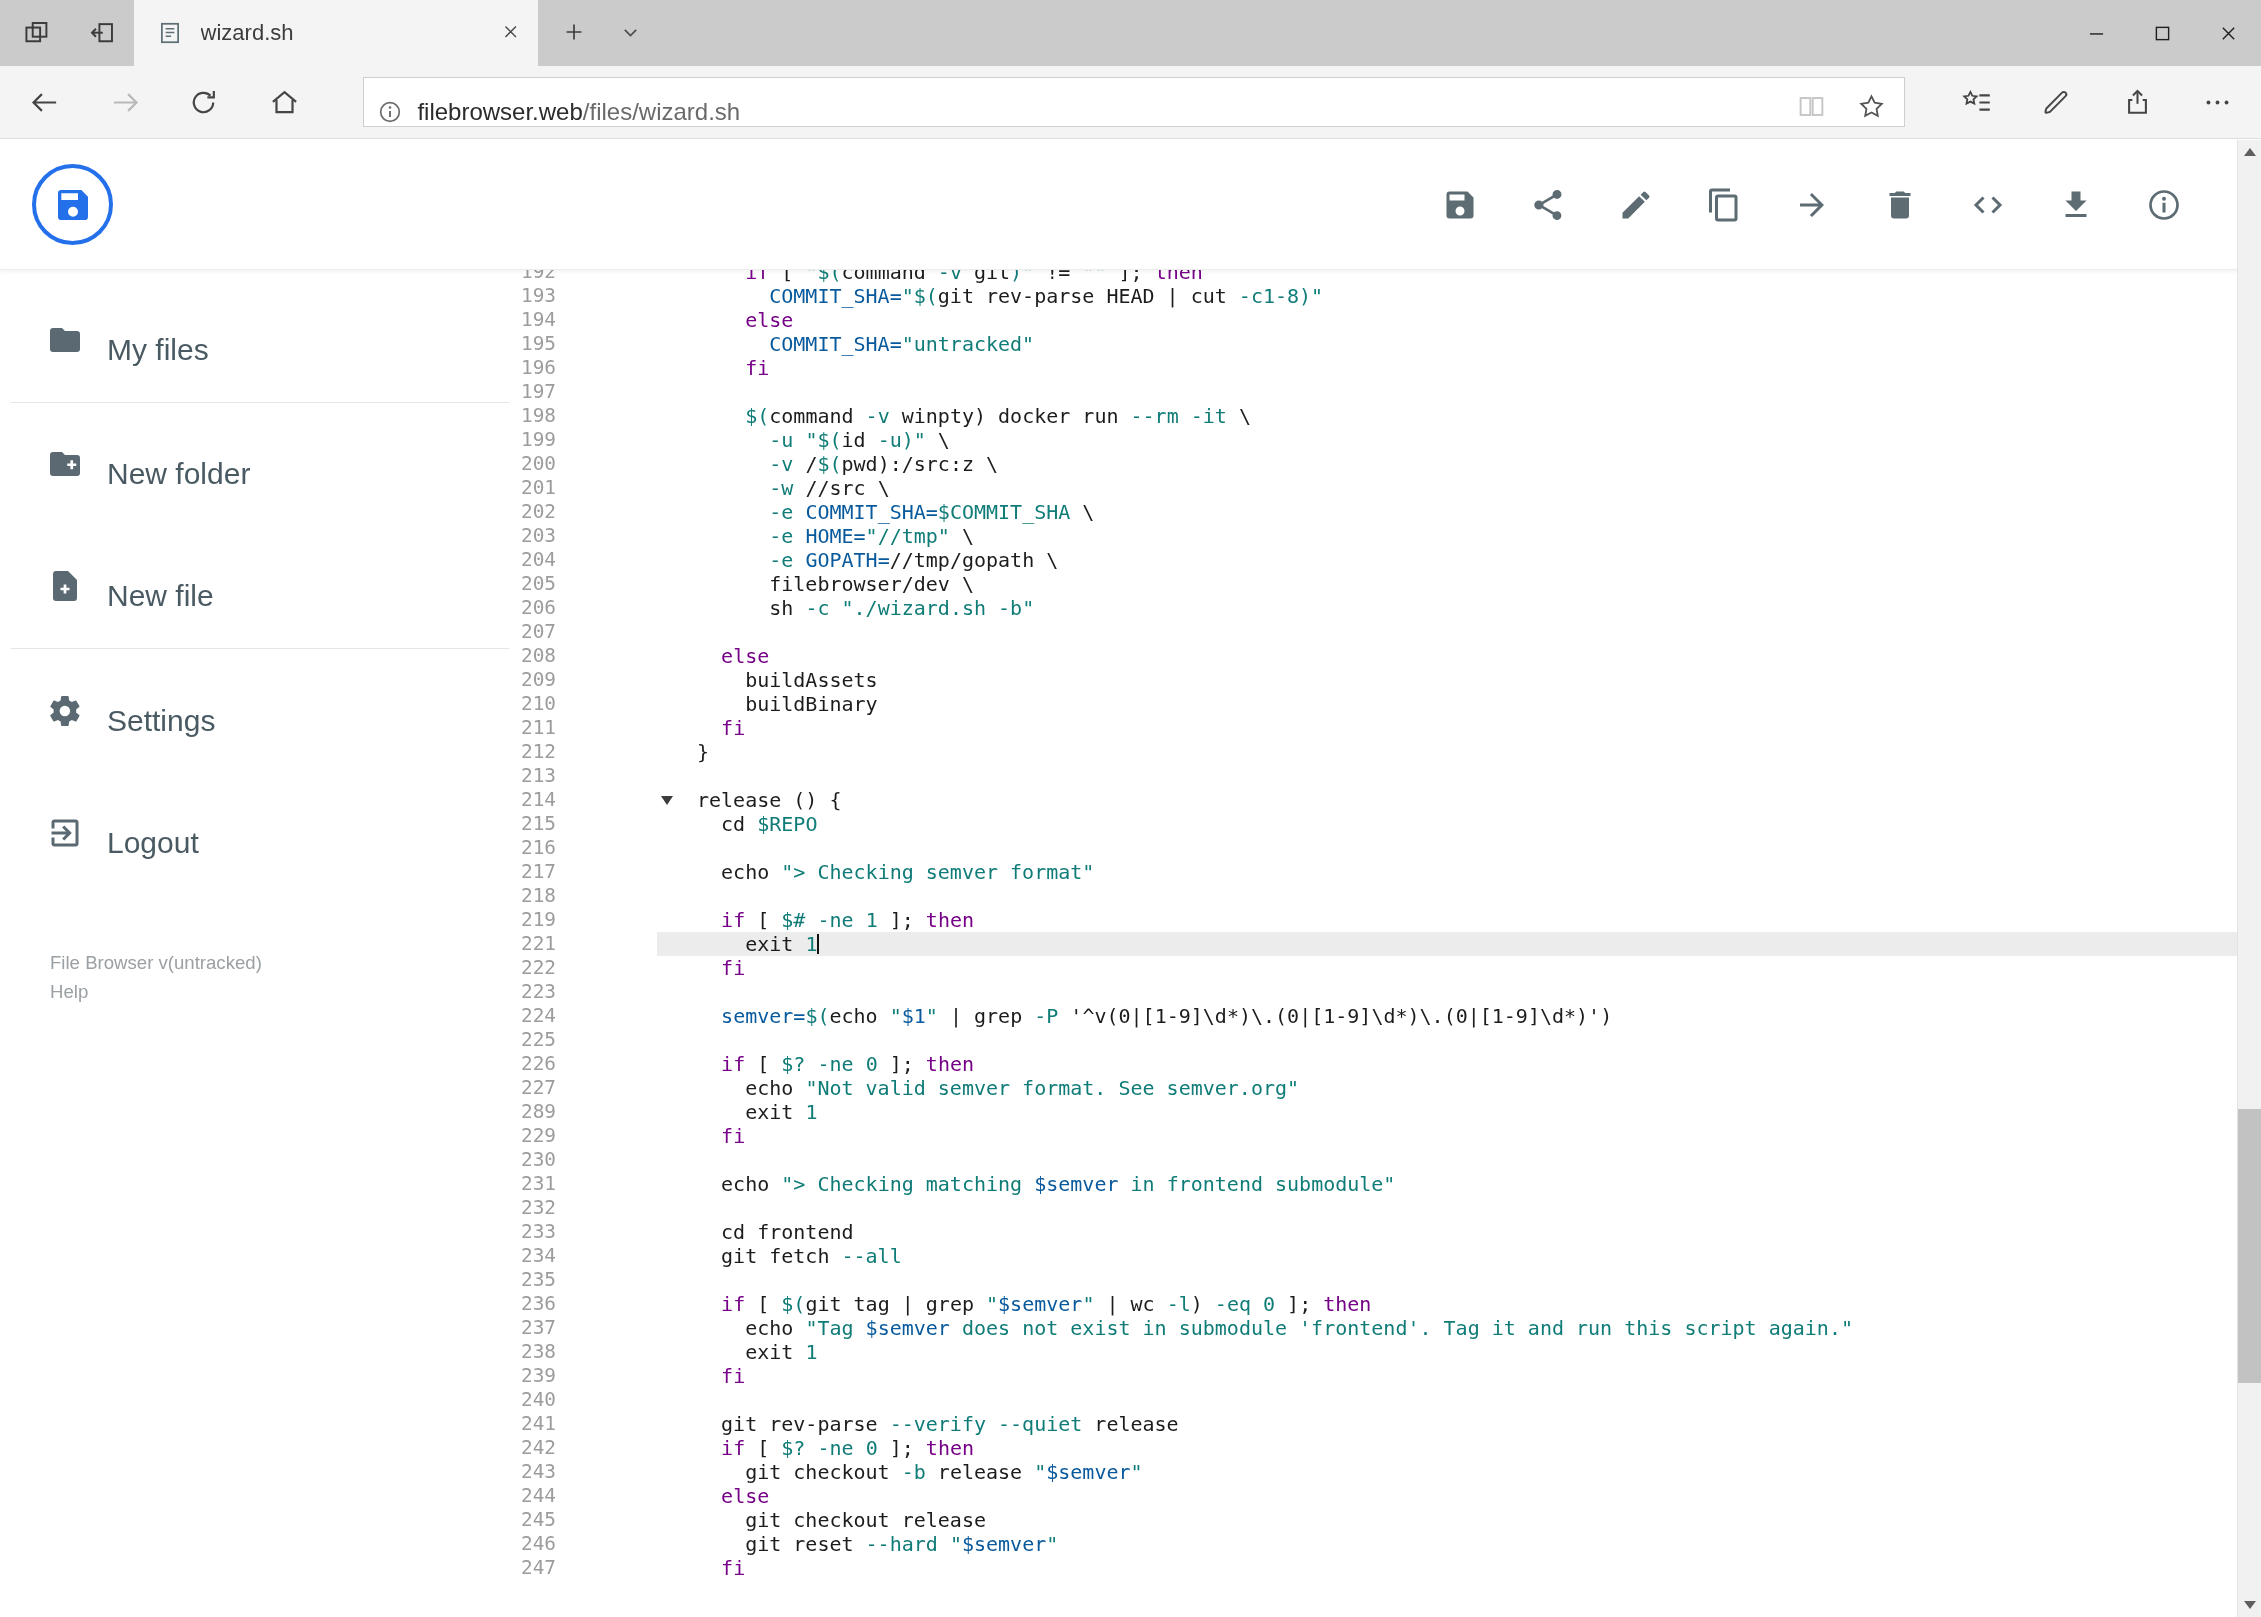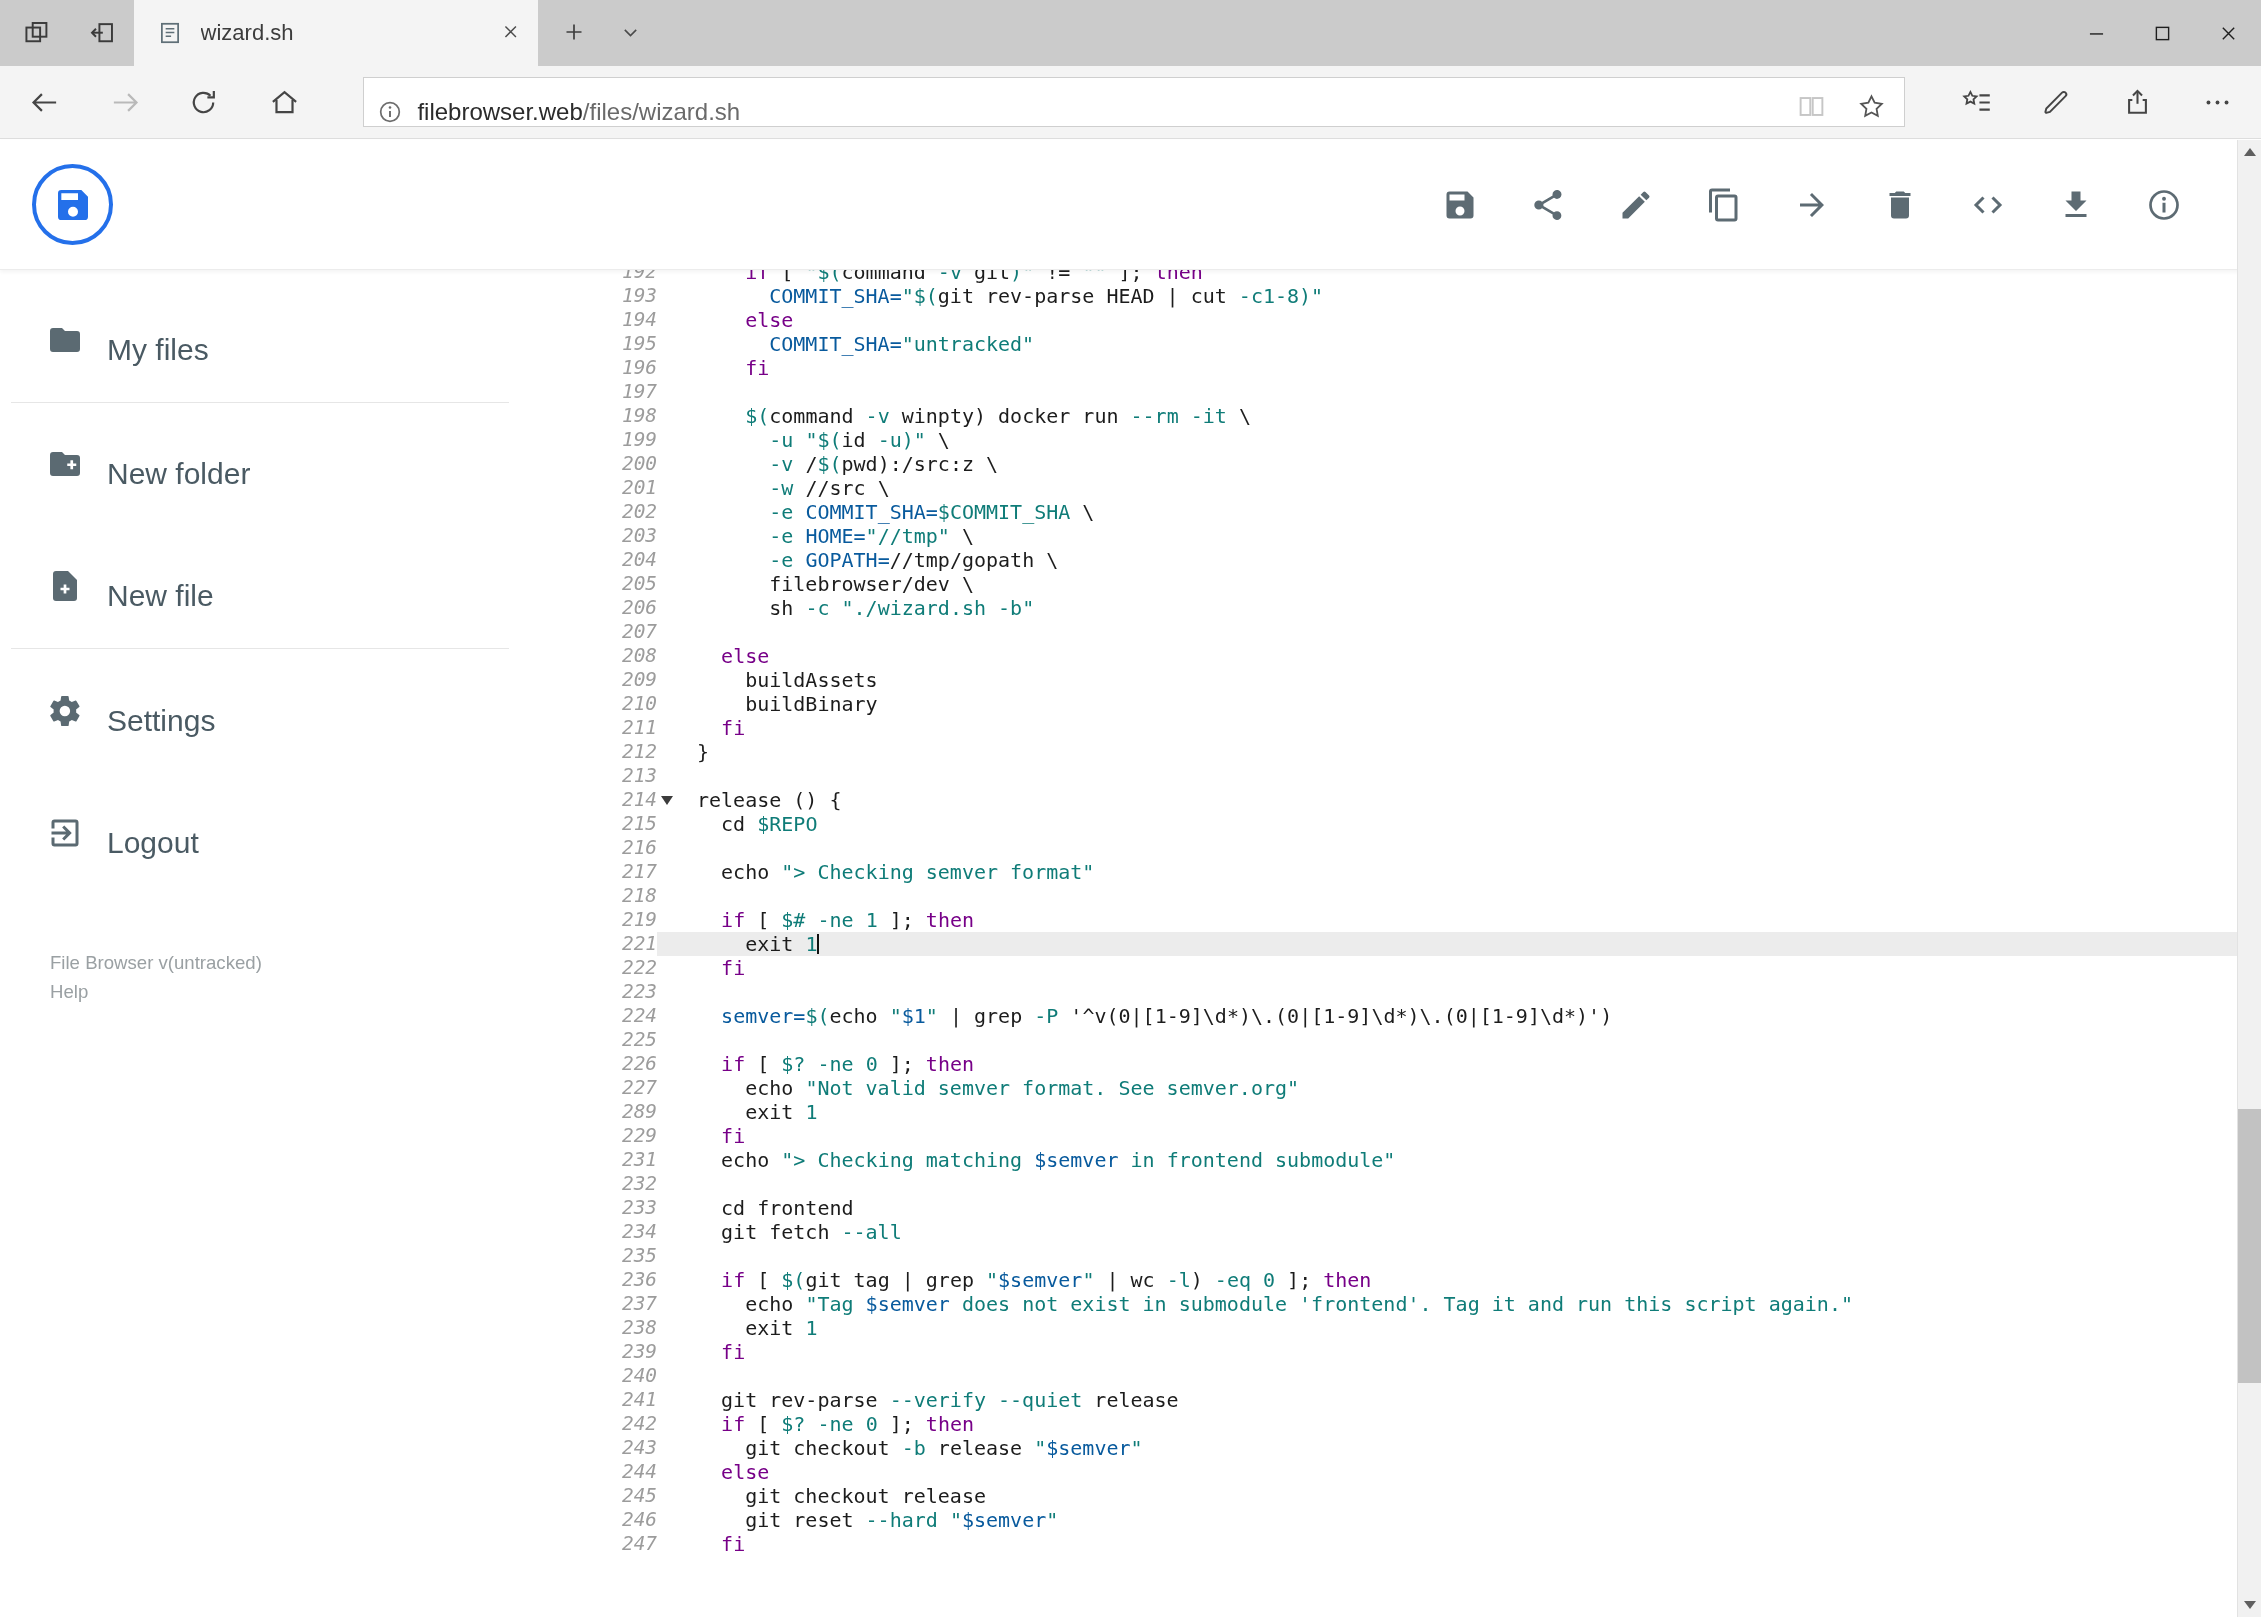--- a/index.html
+++ b/index.html
@@ -61,21 +61,21 @@
   .side-item .ic{width:36px;height:36px;color:#5b6a72;flex:none;}
   .side-item .ic svg{width:36px;height:36px;}
   .side-item .lbl{margin-left:24px;font-size:30px;color:#4a5a63;margin-top:20px;}
   .divider{position:absolute;left:11.3px;width:498px;height:0.8px;background:#e6e6e6;}
   .side-footer{position:absolute;left:50px;top:678px;font-size:18.6px;color:#9aa0a3;line-height:29px;}
 
   
   .editor{position:absolute;left:521px;top:130px;right:24px;bottom:0;overflow:hidden;background:#fff;}
   .cm{position:absolute;left:0;top:-10.5px;right:0;}
   .cm-row{display:flex;height:24px;}
-  .cm-gutter{width:136px;flex:none;text-align:right;font-family:"DejaVu Sans Mono",monospace;font-size:19.4px;line-height:24px;color:#9c9c9c;font-style:italic;}
+  .cm-gutter{width:136px;flex:none;font-family:"DejaVu Sans Mono",monospace;font-size:19.4px;line-height:24px;color:#9c9c9c;}
   .cm-fold{width:40px;flex:none;position:relative;}
   .fold-arrow{position:absolute;left:4px;top:8px;width:0;height:0;border-left:6.5px solid transparent;border-right:6.5px solid transparent;border-top:9px solid #3c3c3c;}
   .cm-code{flex:1;white-space:pre;font-family:"DejaVu Sans Mono",monospace;font-size:20px;line-height:24px;color:var(--c-plain,#1c1c1c);}
   .cm-row.active .cm-fold,.cm-row.active .cm-code{background:var(--c-active-line,#ececec);}
   .tok-k{color:var(--c-keyword,#770088);}
   .tok-t{color:var(--c-teal,#0f7c78);}
   .tok-d{color:var(--c-definition,#085a9d);}
   .tok-p{color:var(--c-plain,#1c1c1c);}
   .cm-cursor{display:inline-block;width:1.6px;height:19.4px;background:#111;vertical-align:-3.2px;}
 
@@ -519,20 +519,25 @@
             <div class="cm-gutter">289</div>
             <div class="cm-fold"></div>
             <div class="cm-code"><span class="tok-p">    exit </span><span class="tok-t">1</span></div>
           </div>
           <div class="cm-row">
             <div class="cm-gutter">229</div>
             <div class="cm-fold"></div>
             <div class="cm-code"><span class="tok-p">  </span><span class="tok-k">fi</span></div>
           </div>
           <div class="cm-row">
+            <div class="cm-gutter">230</div>
+            <div class="cm-fold"></div>
+            <div class="cm-code"></div>
+          </div>
+          <div class="cm-row">
             <div class="cm-gutter">231</div>
             <div class="cm-fold"></div>
             <div class="cm-code"><span class="tok-p">  echo </span><span class="tok-t">"&gt; Checking matching </span><span class="tok-d">$semver</span><span class="tok-t"> in frontend submodule"</span></div>
           </div>
           <div class="cm-row">
             <div class="cm-gutter">232</div>
             <div class="cm-fold"></div>
             <div class="cm-code"></div>
           </div>
           <div class="cm-row">

